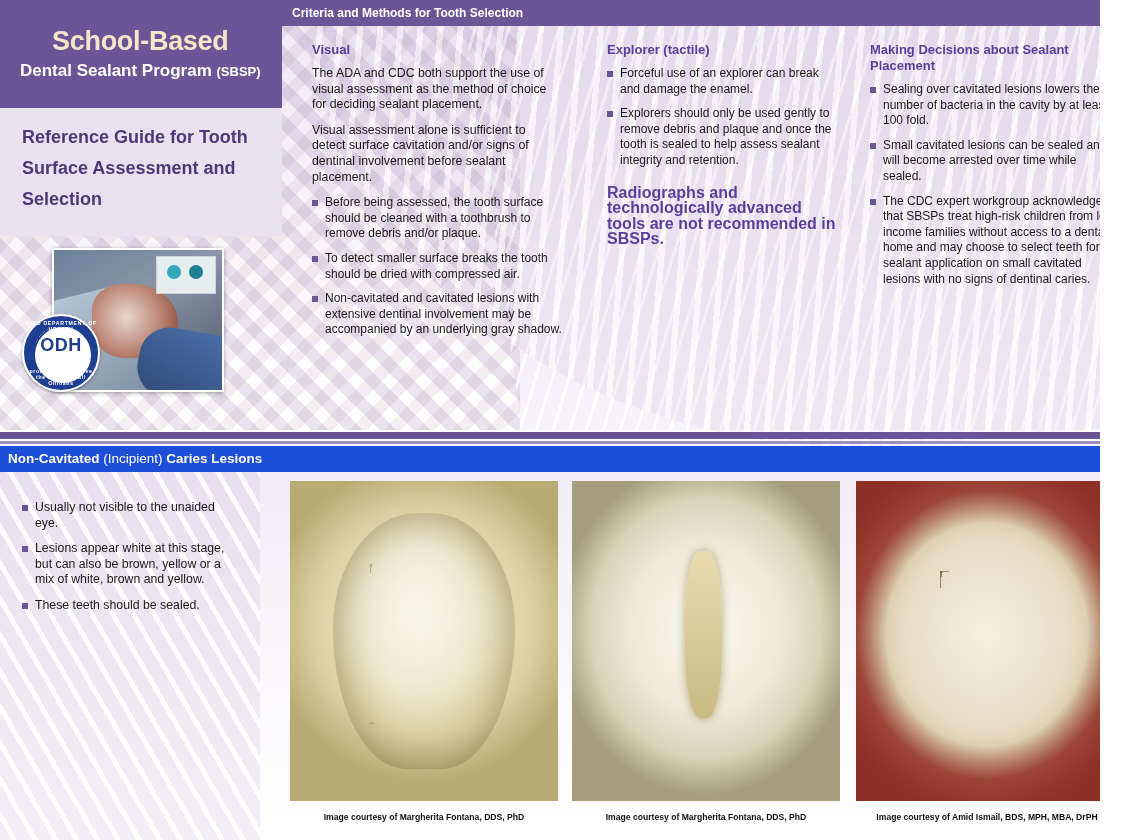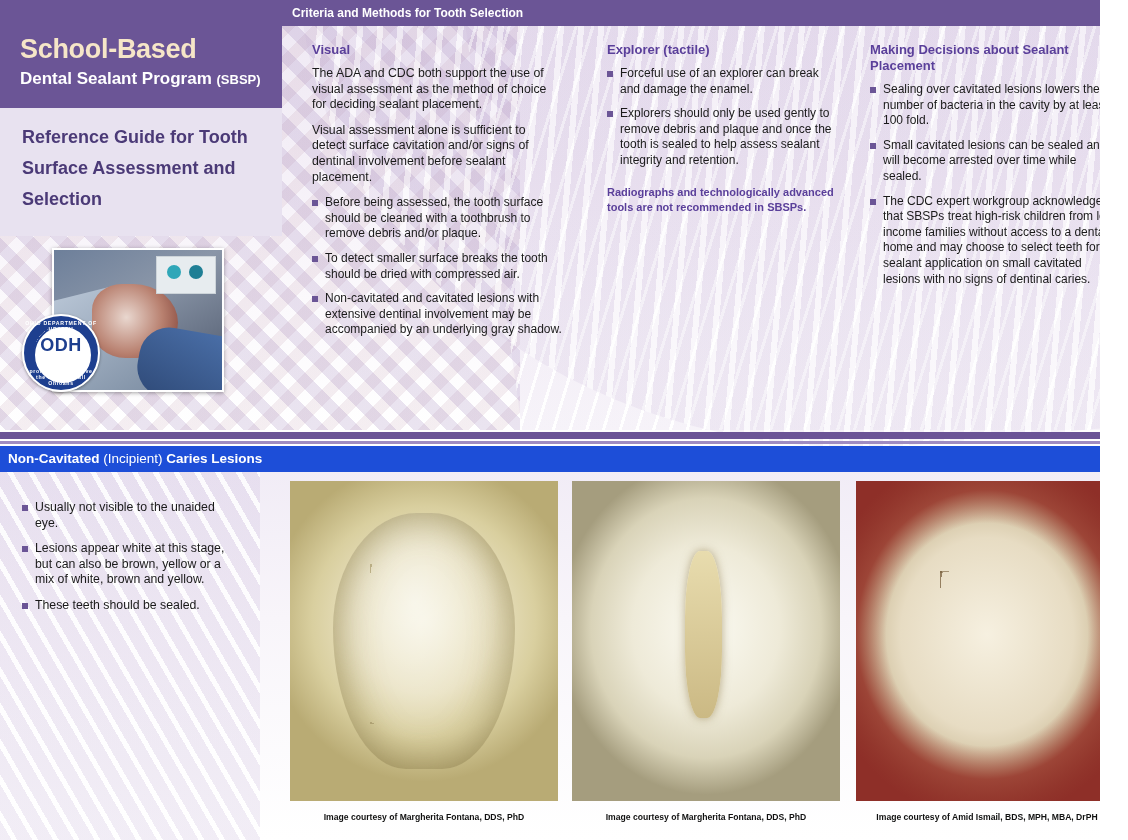--- a/index.html
+++ b/index.html
@@ -56,21 +56,21 @@
   }
   .topbar .t{
     color:#ffffff;font-size:12px;font-weight:bold;line-height:26px;padding-left:10px;
   }
 
   
   .leftpanel{
     position:absolute;left:0;top:0;width:282px;height:108px;background:#6b5596;
   }
   .brand{
-    position:absolute;left:20px;top:34px;
+    position:absolute;left:20px;top:26px;text-align:center;
   }
   .brand .l1{
     color:#f6e6c8;font-size:27px;font-weight:bold;letter-spacing:-0.3px;line-height:30px;
   }
   .brand .l2{
     color:#ffffff;font-size:17px;font-weight:bold;line-height:22px;margin-top:4px;
   }
   .brand .l2 .small{font-size:13px;font-weight:bold;}
 
   .refbox{
@@ -151,21 +151,21 @@
   }
   ul.bul{list-style:none;margin:0 0 10px 0;padding:0;}
   ul.bul li{
     position:relative;padding-left:13px;margin-bottom:9px;
     color:#1a1a1a;font-size:12px;line-height:15.6px;
   }
   ul.bul li:before{
     content:"";position:absolute;left:0;top:5px;width:6px;height:6px;background:#6b5596;
   }
   .note{
-    color:#5a3f9a;font-weight:bold;font-size:11px;line-height:15.6px;margin-top:16px;
+    color:#5a3f9a;font-weight:bold;font-size:16px;line-height:15.6px;margin-top:16px;
   }
 
   
   .band-wrap{position:absolute;left:0;top:432px;width:1128px;height:40px;}
   .band-line1{position:absolute;left:0;top:0;width:1128px;height:7px;background:#6b5596;}
   .band-line2{position:absolute;left:0;top:9px;width:1128px;height:3px;background:#9f8cc2;}
   .band-title{
     position:absolute;left:0;top:14px;width:1128px;height:26px;background:#1d4ed8;
   }
   .band-title .t{

